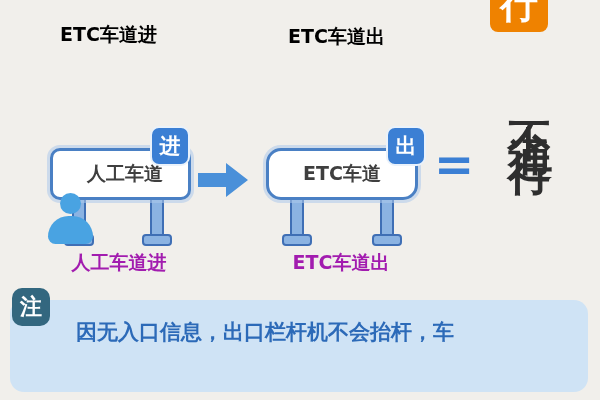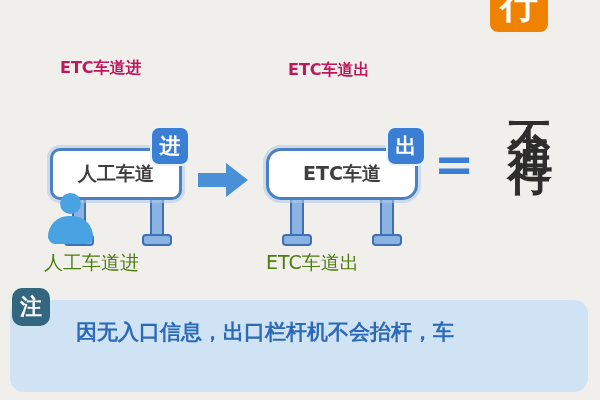--- a/index.html
+++ b/index.html
@@ -2,23 +2,22 @@
 <html><head>
 <meta charset="utf-8">
 <style>
   html,body{margin:0;padding:0;}
   body{font-family:"DejaVu Sans","Liberation Sans",sans-serif;}
   .stage{
     position:relative;width:600px;height:400px;overflow:hidden;
     background:#f1efeb;
   }
   .top-label{
-    position:absolute;font-size:16px;font-weight:600;color:#be185d;
+    position:absolute;font-size:19px;font-weight:600;color:#000000;
     white-space:nowrap;
-    margin-top:36px;
   }
   .top-label.left{left:60px;top:22px;}
   .top-label.right{left:288px;top:24px;}
   .corner-tile{
     position:absolute;left:490px;top:-24px;width:58px;height:56px;
     background:#ef8200;border-radius:8px;display:flex;align-items:center;
     justify-content:center;color:#ffffff;font-size:38px;font-weight:700;
   }
   
   .leg{
@@ -37,22 +36,22 @@
     font-size:19px;font-weight:600;color:#3f3f3f;z-index:2;
     white-space:nowrap;
   }
   .badge{
     position:absolute;width:36px;height:36px;background:#3b7fd4;
     border:2px solid #eaf2fb;border-radius:9px;display:flex;
     align-items:center;justify-content:center;color:#fff;
     font-size:21px;font-weight:700;z-index:3;
   }
   .caption{
-    position:absolute;width:150px;font-size:19px;
-    font-weight:400;color:#4d7c0f;white-space:nowrap;
+    position:absolute;width:150px;text-align:center;font-size:19px;
+    font-weight:700;color:#a21caf;white-space:nowrap;
   }
   .person-head{
     position:absolute;left:60px;top:193px;width:21px;height:21px;
     border-radius:50%;background:#49a3e2;z-index:4;
   }
   .person-body{
     position:absolute;left:48px;top:216px;width:45px;height:28px;
     border-radius:22px 22px 8px 8px;background:#49a3e2;z-index:4;
   }
   .arrow{position:absolute;left:196px;top:160px;z-index:2;}
@@ -91,21 +90,21 @@
 
   <div class="corner-tile">
     <span>行</span>
   </div>
 
   <div>
     <div class="leg" style="left:72px;top:185px;height:52px;"></div>
     <div class="leg" style="left:150px;top:185px;height:52px;"></div>
     <div class="foot" style="left:64px;top:234px;width:26px;"></div>
     <div class="foot" style="left:142px;top:234px;width:26px;"></div>
-    <div class="sign" style="left:50px;top:148px;width:126px;">人工车道</div>
+    <div class="sign" style="left:50px;top:148px;width:126px;padding-left:9px;">人工车道</div>
     <div class="badge" style="left:150px;top:126px;">进</div>
     <div class="person-head"></div>
     <div class="person-body"></div>
     <div class="caption" style="left:44px;top:250px;">人工车道进</div>
   </div>
 
   <svg class="arrow" width="54" height="40" viewBox="0 0 54 40">
     <polygon points="2,13 30,13 30,3 52,20 30,37 30,27 2,27" fill="#4a90d9"></polygon>
   </svg>
 

